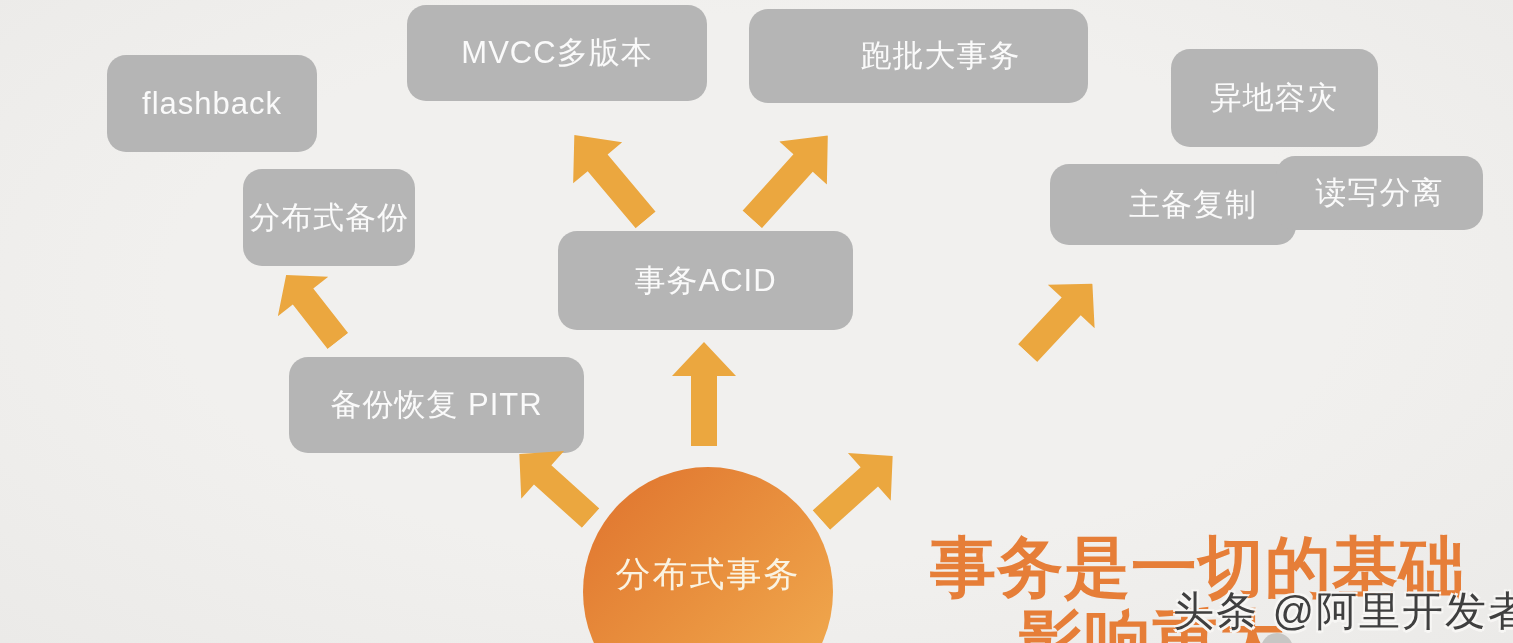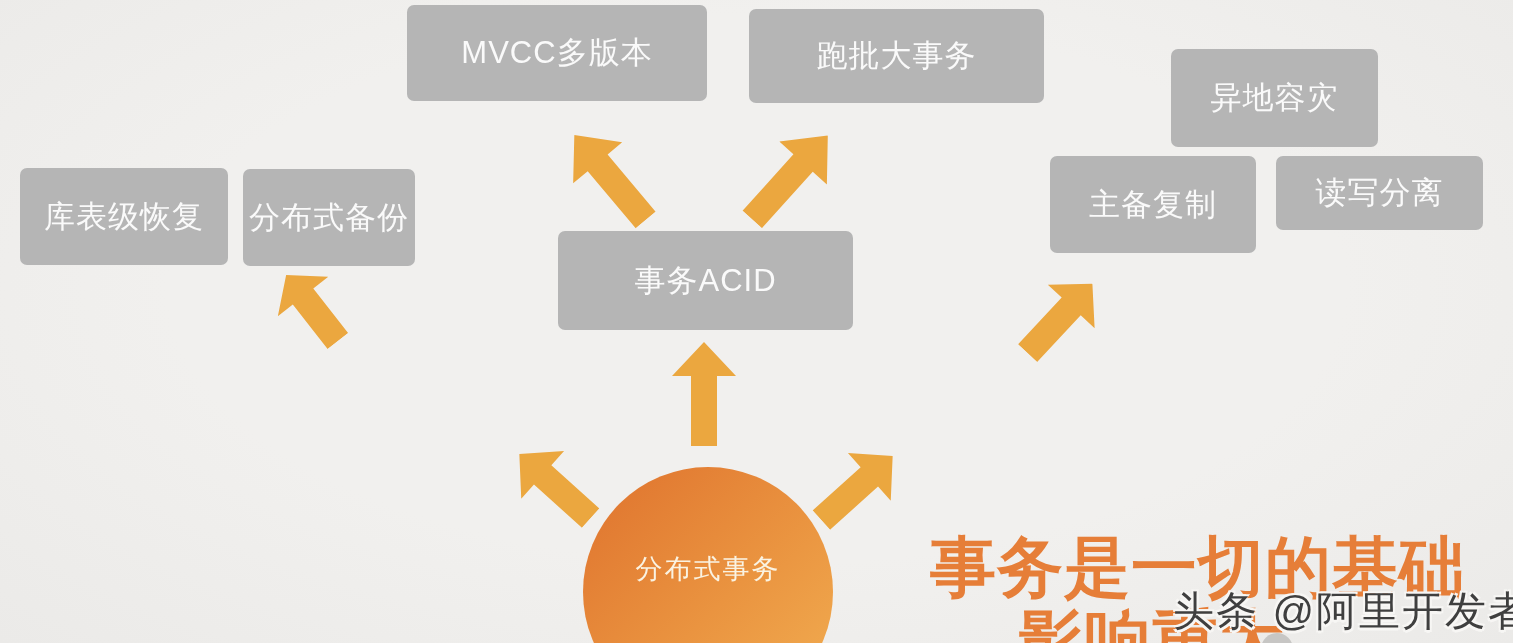--- a/index.html
+++ b/index.html
@@ -11,21 +11,21 @@
   #canvas {
     position: relative;
     width: 1513px;
     height: 643px;
     overflow: hidden;
     background: radial-gradient(ellipse at 50% 45%, #f1f0ee 55%, #ebeae8 100%);
   }
   .node {
     position: absolute;
     background: #b5b5b5;
-    border-radius: 7px;
+    border-radius: 19px;
     display: flex;
     align-items: center;
     justify-content: center;
     color: #fafafa;
     font-size: 31px;
     letter-spacing: 1px;
     white-space: nowrap;
   }
   .arrow {
     position: absolute;
@@ -39,21 +39,21 @@
     height: 250px;
     border-radius: 50%;
     background: linear-gradient(135deg, #e0752f 5%, #ea9440 55%, #f1ac50 95%);
     display: flex;
     justify-content: center;
     align-items: flex-start;
   }
   #center-circle .center-label {
     margin-top: 84px;
     color: #faf3e2;
-    font-size: 27px;
+    font-size: 35px;
     letter-spacing: 2px;
     white-space: nowrap;
   }
   #headline {
     position: absolute;
     left: 930px;
     top: 531px;
     width: 400px;
     text-align: center;
     color: #e67e38;
@@ -92,28 +92,29 @@
     border-radius: 50%;
     background: #c7c6c4;
     z-index: 5;
   }
 </style>
 </head>
 <body>
 
 <div id="canvas">
 
-  <div class="node" style="left:20px;  top:168px; width:208px; height:97px;">库表级恢复</div>
+  <div class="node" style="left:107px; top:55px;  width:210px; height:97px;">flashback</div>
   <div class="node" style="left:243px; top:169px; width:172px; height:97px;">分布式备份</div>
   <div class="node" style="left:407px; top:5px;   width:300px; height:96px;">MVCC多版本</div>
-  <div class="node" style="left:749px; top:9px;   width:295px; height:94px;">跑批大事务</div>
+  <div class="node" style="left:749px; top:9px;   width:295px; height:94px;padding-left:44px;">跑批大事务</div>
   <div class="node" style="left:558px; top:231px; width:295px; height:99px;">事务ACID</div>
   <div class="node" style="left:1171px; top:49px; width:207px; height:98px;text-align:right;">异地容灾</div>
-  <div class="node" style="left:1050px; top:156px; width:206px; height:97px;">主备复制</div>
+  <div class="node" style="left:1050px; top:164px; width:206px; height:81px;padding-left:40px;">主备复制</div>
   <div class="node" style="left:1276px; top:156px; width:207px; height:74px;">读写分离</div>
+  <div class="node" style="left:289px; top:357px; width:295px; height:96px;">备份恢复 PITR</div>
 
   <svg class="arrow" style="left:280px; top:266px; width:64px; height:84px; transform:rotate(-38deg);" viewBox="0 0 64 104" preserveAspectRatio="none">
     <polygon points="32,0 64,34 45,34 45,104 19,104 19,34 0,34" fill="#eba73f"></polygon>
   </svg>
   <svg class="arrow" style="left:578px; top:122px; width:64px; height:111px; transform:rotate(-40deg);" viewBox="0 0 64 104" preserveAspectRatio="none">
     <polygon points="32,0 64,34 45,34 45,104 19,104 19,34 0,34" fill="#eba73f"></polygon>
   </svg>
   <svg class="arrow" style="left:758px; top:121px; width:64px; height:113px; transform:rotate(42deg);" viewBox="0 0 64 104" preserveAspectRatio="none">
     <polygon points="32,0 64,34 45,34 45,104 19,104 19,34 0,34" fill="#eba73f"></polygon>
   </svg>

